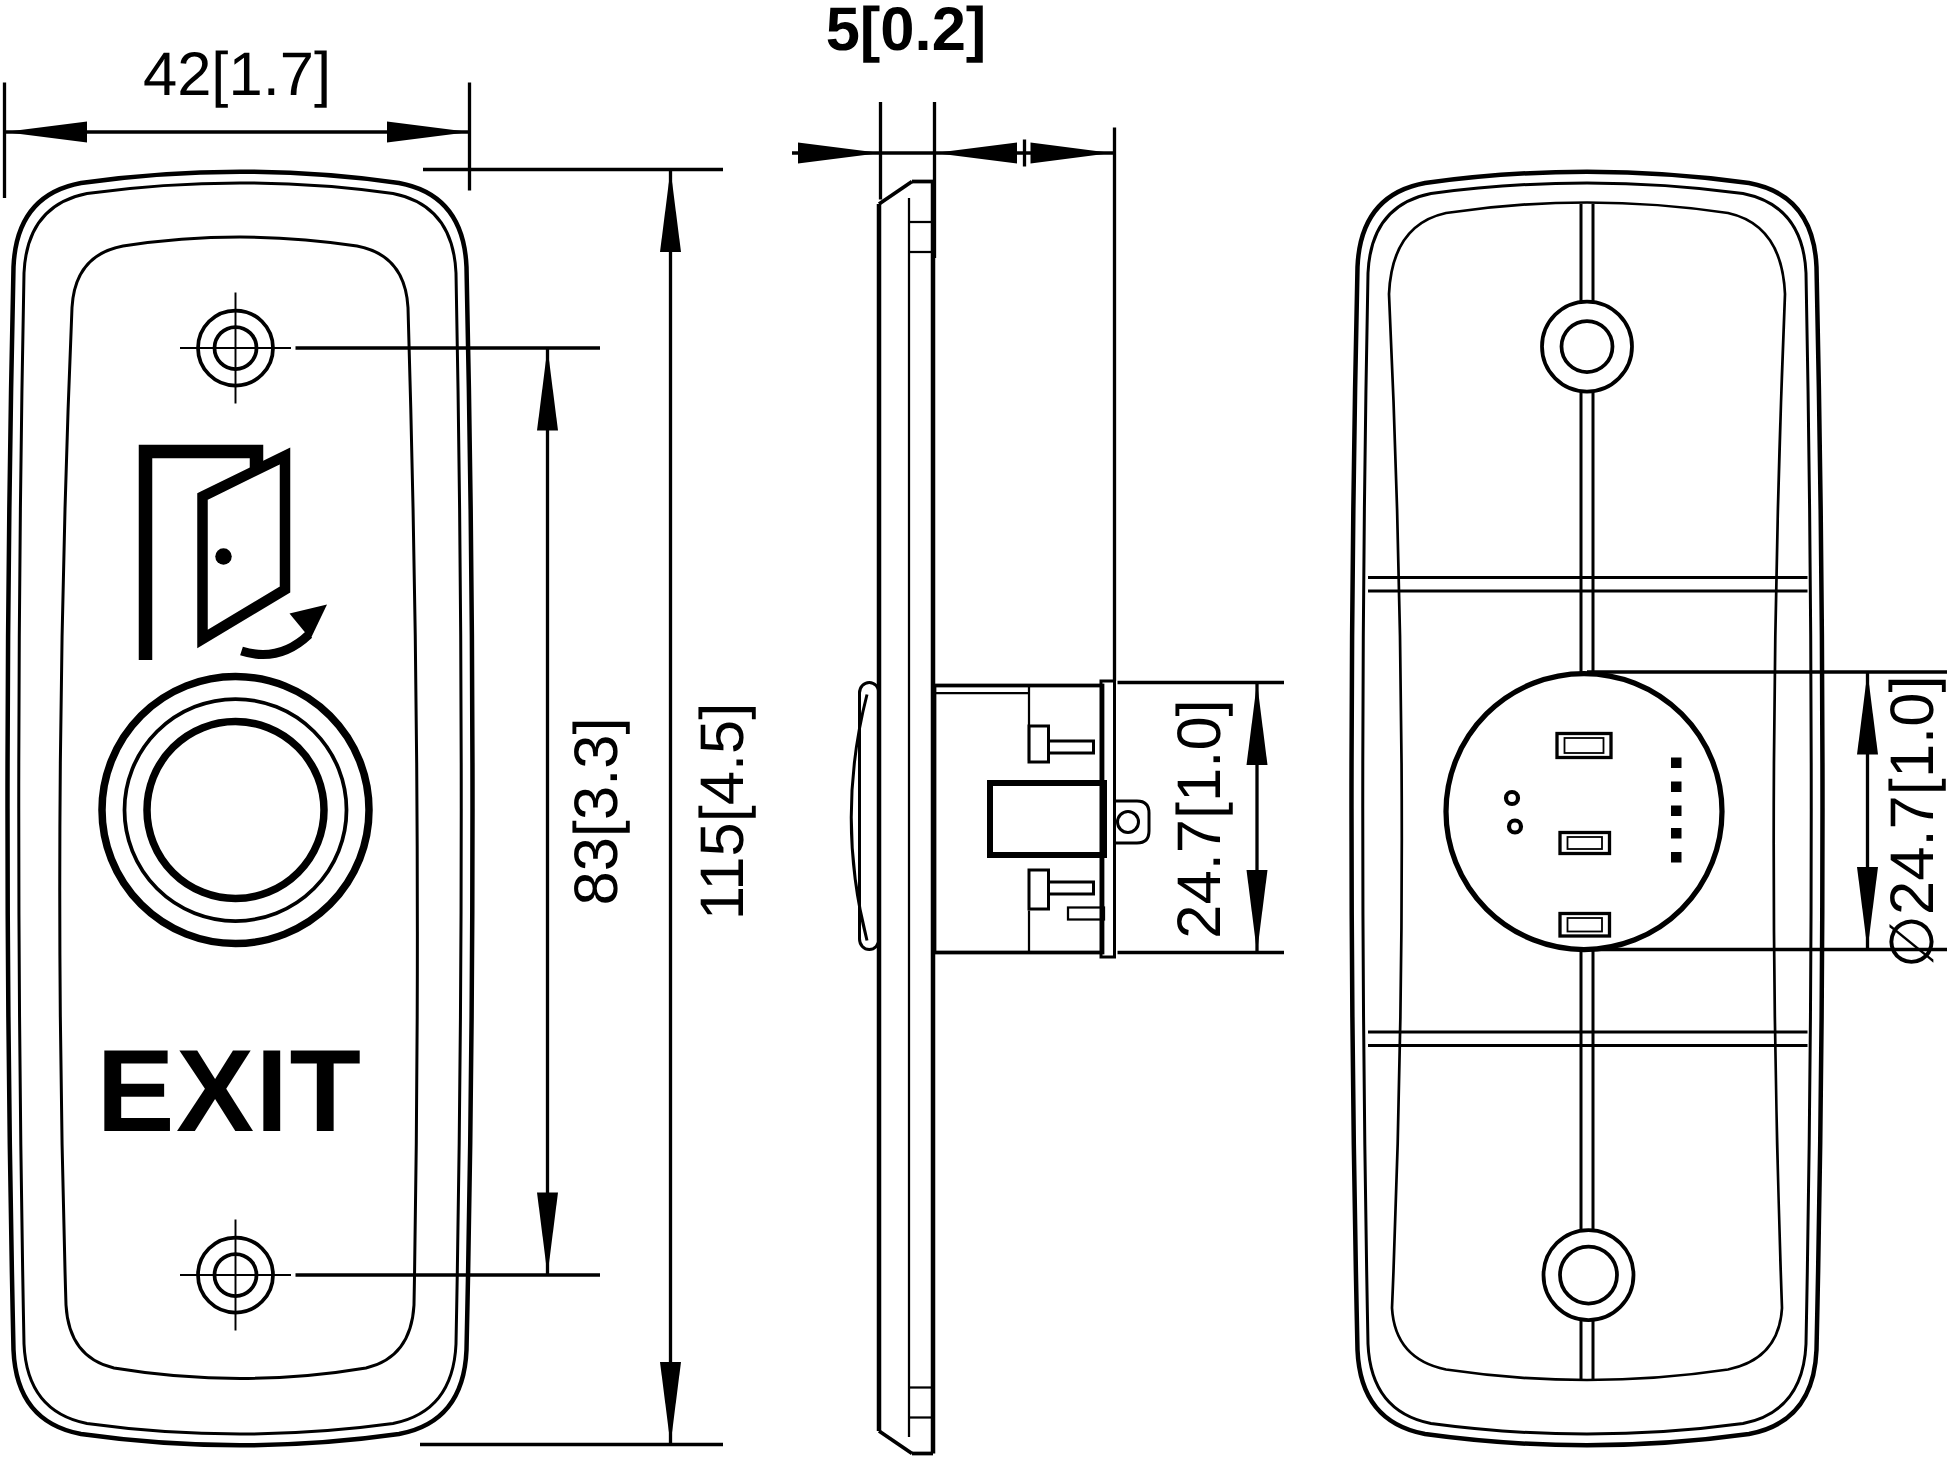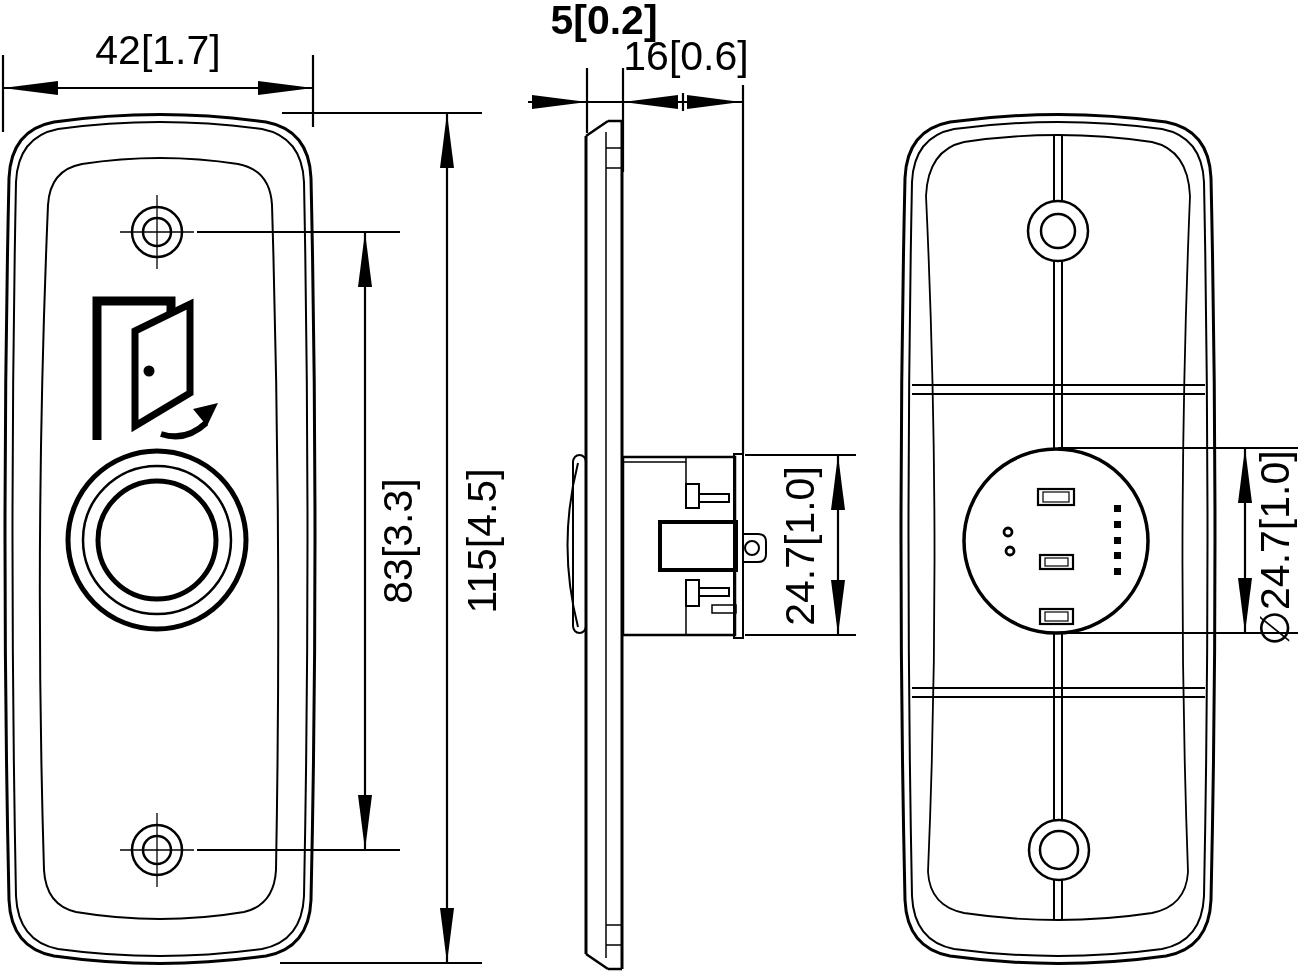--- a/index.html
+++ b/index.html
@@ -217,22 +217,22 @@
 
   </g>
 </svg>
 
 <div class="dim-label" style="left:158px; top:50px;">42[1.7]</div>
 
 <div class="dim-label rot" style="left:398px; top:541px;">83[3.3]</div>
 
 <div class="dim-label rot" style="left:482px; top:541px;">115[4.5]</div>
 
+<div class="exit-label" style="left:153px; top:727px;">EXIT</div>
 
 <div class="dim-label" style="left:604px; top:20px;font-weight:bold;">5[0.2]</div>
 
-<div class="dim-label" style="left:686px; top:56px;">16[0.6]</div>
 
 <div class="dim-label rot" style="left:800px; top:546px;">24.7[1.0]</div>
 
 <div class="dim-label rot" style="left:1275px; top:548px;">∅24.7[1.0]</div>
 
 </div>
 
 </body></html>

